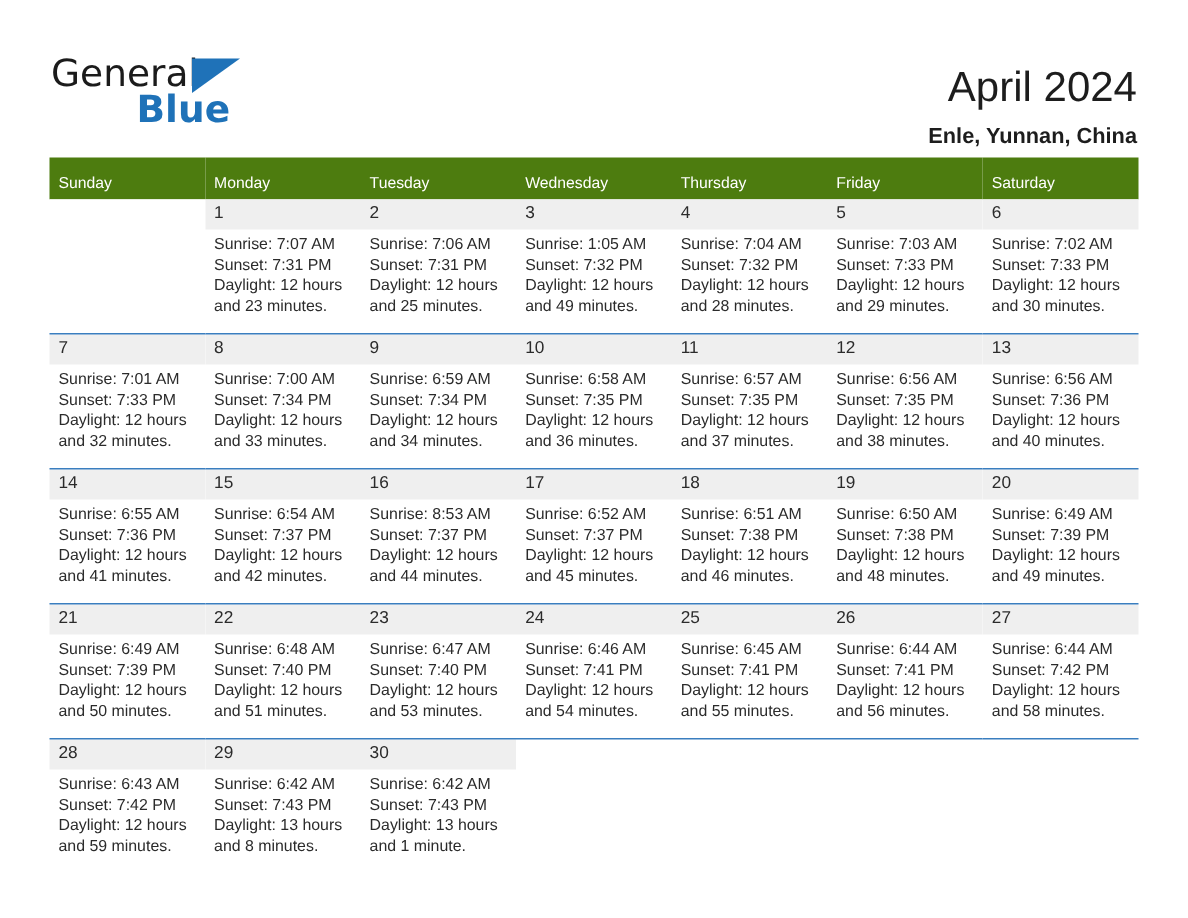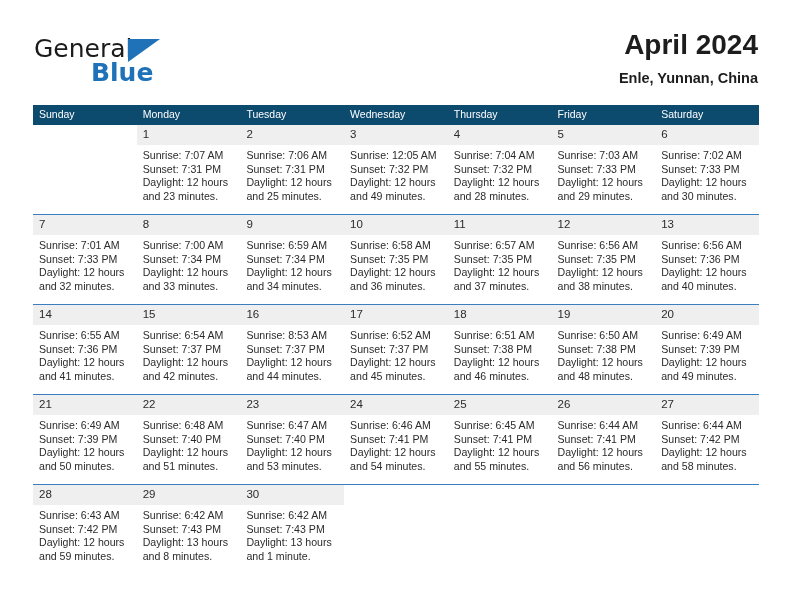--- a/index.html
+++ b/index.html
@@ -68,23 +68,24 @@
   }
   .title-block {
     position: absolute;
     right: 0;
     top: 0;
     text-align: right;
   }
   .cal-title {
     font-size: 28px;
     color: #1d1d1d;
-    font-weight: 700;
+    font-weight: 400;
     line-height: 34px;
     white-space: nowrap;
+    margin-top: 13px;
   }
   .cal-subtitle {
     margin-top: 7px;
     font-size: 14.5px;
     color: #1d1d1d;
     font-weight: 700;
     line-height: 18px;
     white-space: nowrap;
   }
 
@@ -96,26 +97,26 @@
     width: 726px;
   }
   table.cal {
     border-collapse: collapse;
     table-layout: fixed;
     width: 726px;
   }
   table.cal col { width: 103.71px; }
 
   thead th {
-    background: #0c4a6e;
+    background: #4d7c0f;
     color: #ffffff;
     font-size: 10.5px;
     font-weight: 400;
     text-align: left;
-    padding: 4px 0 5px 6px;
+    padding: 12px 0 5px 6px;
     height: 9px;
     line-height: 11px;
     border: none;
   }
 
   tbody td {
     vertical-align: top;
     padding: 0;
     border: none;
     height: 89px;
@@ -208,21 +209,21 @@
               <div class="cellinfo">
                 <div>Sunrise: 7:06 AM</div>
                 <div>Sunset: 7:31 PM</div>
                 <div>Daylight: 12 hours</div>
                 <div>and 25 minutes.</div>
               </div>
             </td>
             <td class="">
               <div class="daynum">3</div>
               <div class="cellinfo">
-                <div>Sunrise: 12:05 AM</div>
+                <div>Sunrise: 1:05 AM</div>
                 <div>Sunset: 7:32 PM</div>
                 <div>Daylight: 12 hours</div>
                 <div>and 49 minutes.</div>
               </div>
             </td>
             <td class="">
               <div class="daynum">4</div>
               <div class="cellinfo">
                 <div>Sunrise: 7:04 AM</div>
                 <div>Sunset: 7:32 PM</div>

